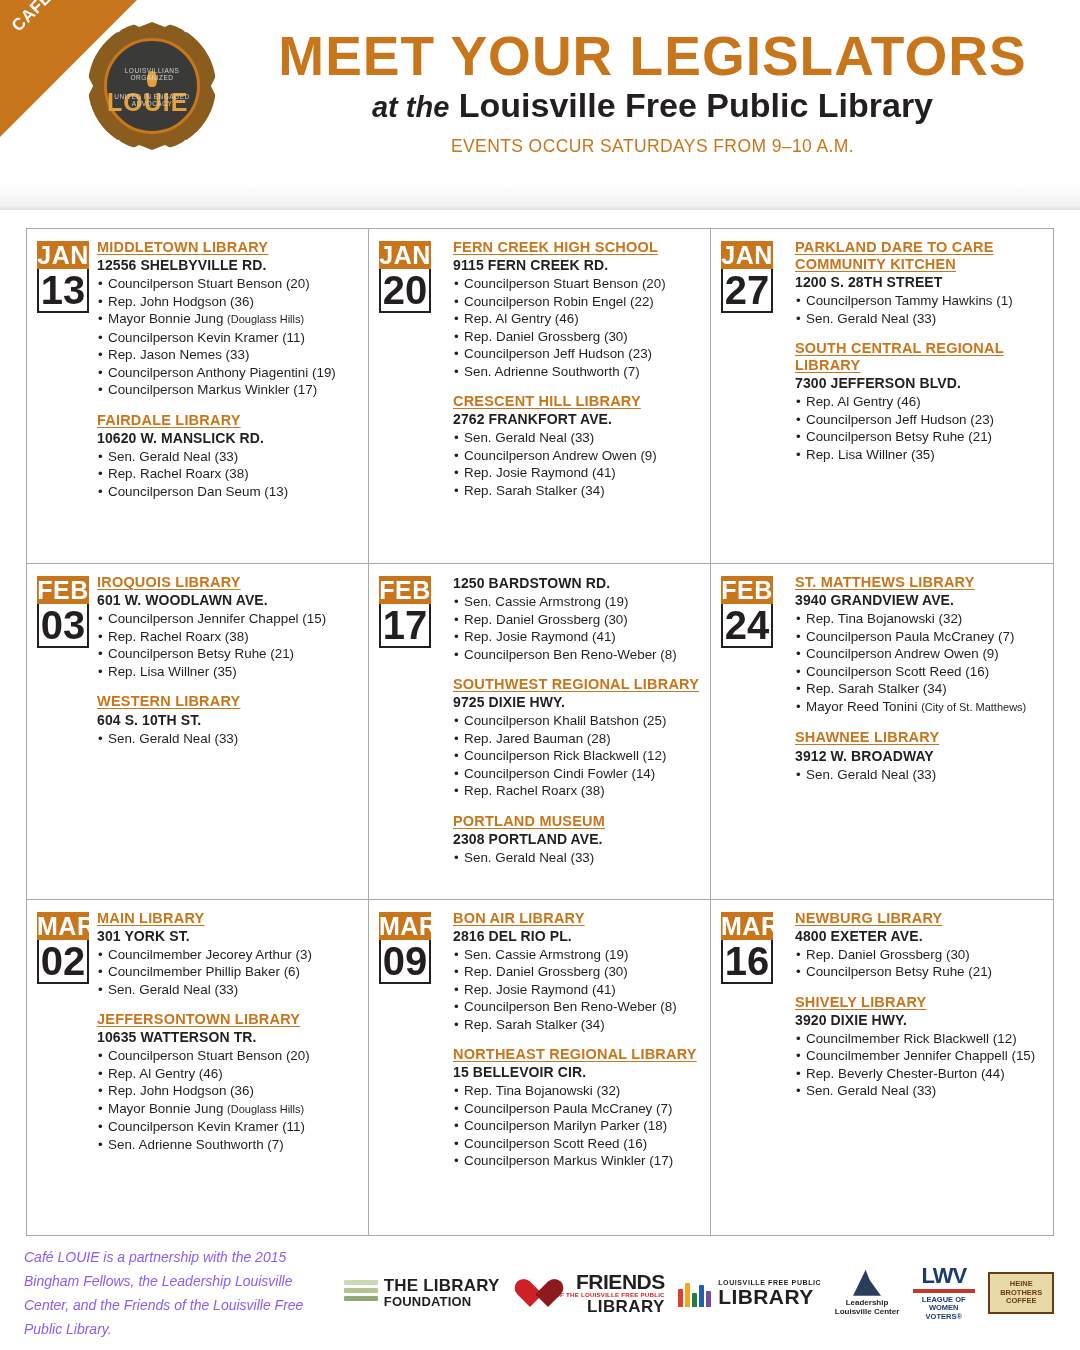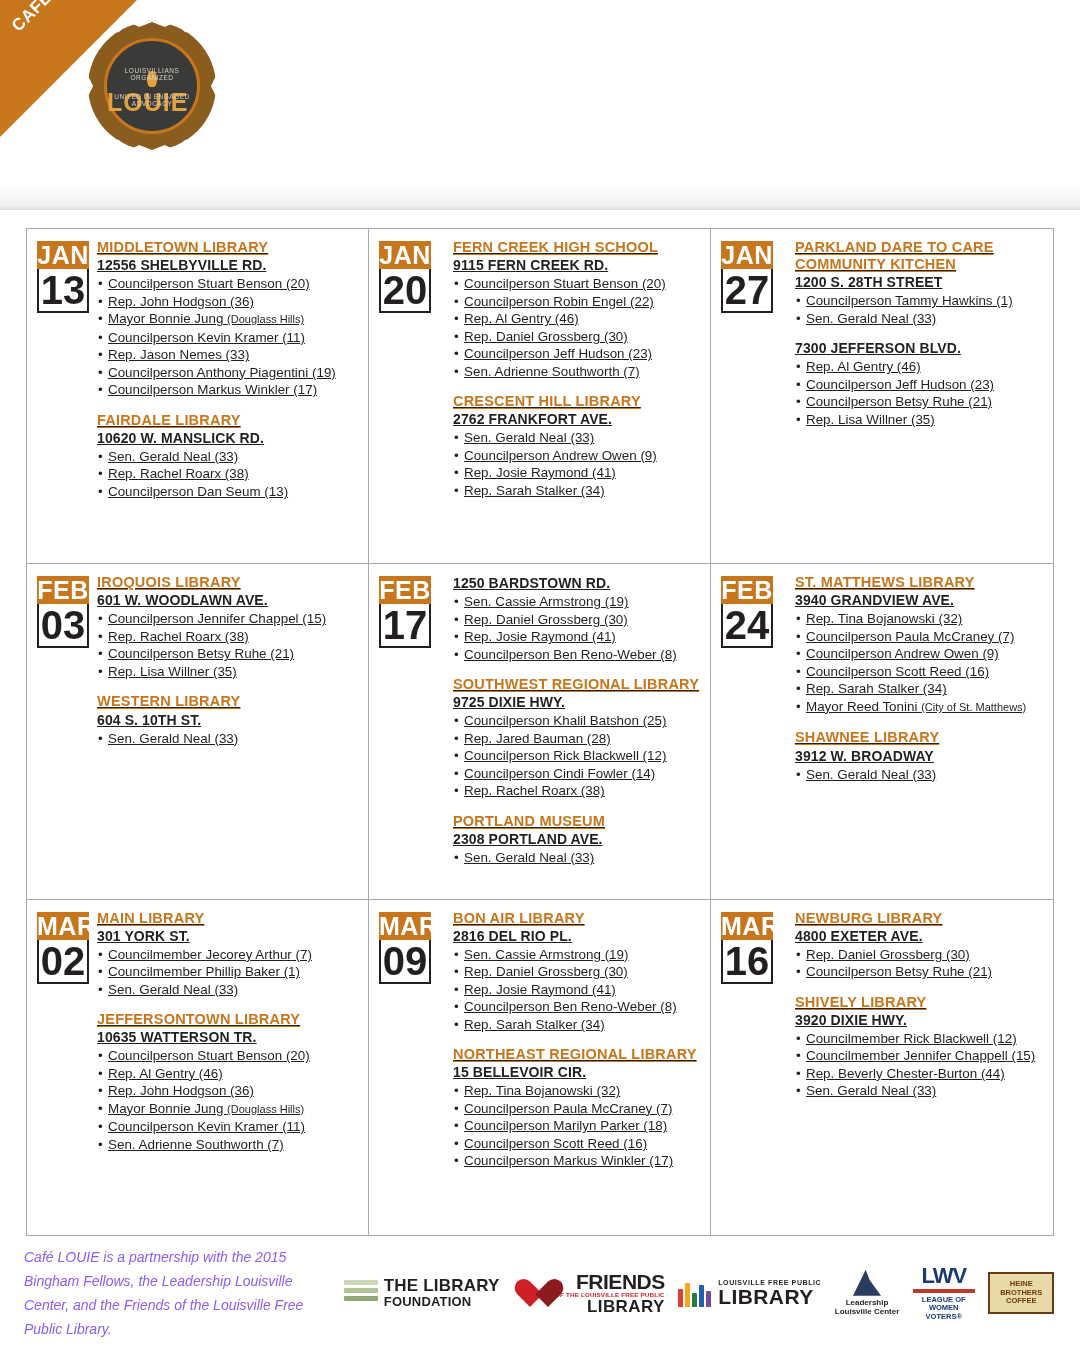--- a/index.html
+++ b/index.html
@@ -176,21 +176,21 @@
   .date-day {
     border:2px solid #231f20;
     border-top:none;
     color:#231f20;
     font-weight:bold;
     font-size:40px;
     line-height:42px;
     font-family:"Liberation Sans", sans-serif;
   }
 
-  .venues { flex:1 1 auto; min-width:0;text-decoration:underline; }
+  .venues { flex:1 1 auto; min-width:0; }
   .venue { margin-bottom:2px; }
   .venue + .venue { margin-top:13px; }
   .venue-name {
     color:#c8761c;
     font-weight:bold;
     font-size:14.5px;
     letter-spacing:0.2px;
     text-decoration:underline;
     text-underline-offset:2px;
     line-height:1.18;
@@ -311,20 +311,28 @@
   <div class="logo">
     <div class="logo-gear"></div>
     <div class="logo-inner">
       <div class="logo-torch"></div>
       <div class="logo-ring-top">LOUISVILLIANS ORGANIZED</div>
       <div class="logo-text">LOUIE</div>
       <div class="logo-ring-bot">UNITED IN ENGAGED ADVOCACY</div>
     </div>
   </div>
 
+  <div class="header-titles">
+    <div class="title-main">MEET YOUR LEGISLATORS</div>
+    <div class="title-sub">
+      <span class="atthe">at the</span>
+      <span>Louisville Free Public Library</span>
+    </div>
+    <div class="title-note">EVENTS OCCUR SATURDAYS FROM 9–10 A.M.</div>
+  </div>
 
   <div class="header-band"></div>
   <div class="header-rule"></div>
 </div>
 
 <div class="grid" id="grid">
     <div class="cell">
       <div class="datebox">
         <div class="date-mon">JAN</div>
         <div class="date-day">13</div>
@@ -392,20 +400,21 @@
       <div class="venues indent">
         <div class="venue">
           <div class="venue-name">PARKLAND DARE TO CARE COMMUNITY KITCHEN</div>
           <div class="venue-addr">1200 S. 28TH STREET</div>
           <ul class="people">
             <li><span>Councilperson Tammy Hawkins (1)</span></li>
             <li><span>Sen. Gerald Neal (33)</span></li>
           </ul>
         </div>
         <div class="venue">
+          <div class="venue-name">SOUTH CENTRAL REGIONAL LIBRARY</div>
           <div class="venue-addr">7300 JEFFERSON BLVD.</div>
           <ul class="people">
             <li><span>Rep. Al Gentry (46)</span></li>
             <li><span>Councilperson Jeff Hudson (23)</span></li>
             <li><span>Councilperson Betsy Ruhe (21)</span></li>
             <li><span>Rep. Lisa Willner (35)</span></li>
           </ul>
         </div>
       </div>
     </div>
@@ -499,22 +508,22 @@
     <div class="cell">
       <div class="datebox">
         <div class="date-mon">MAR</div>
         <div class="date-day">02</div>
       </div>
       <div class="venues">
         <div class="venue">
           <div class="venue-name">MAIN LIBRARY</div>
           <div class="venue-addr">301 YORK ST.</div>
           <ul class="people">
-            <li><span>Councilmember Jecorey Arthur (7)</span></li>
-            <li><span>Councilmember Phillip Baker (1)</span></li>
+            <li><span>Councilmember Jecorey Arthur (3)</span></li>
+            <li><span>Councilmember Phillip Baker (6)</span></li>
             <li><span>Sen. Gerald Neal (33)</span></li>
           </ul>
         </div>
         <div class="venue">
           <div class="venue-name">JEFFERSONTOWN LIBRARY</div>
           <div class="venue-addr">10635 WATTERSON TR.</div>
           <ul class="people">
             <li><span>Councilperson Stuart Benson (20)</span></li>
             <li><span>Rep. Al Gentry (46)</span></li>
             <li><span>Rep. John Hodgson (36)</span></li>

